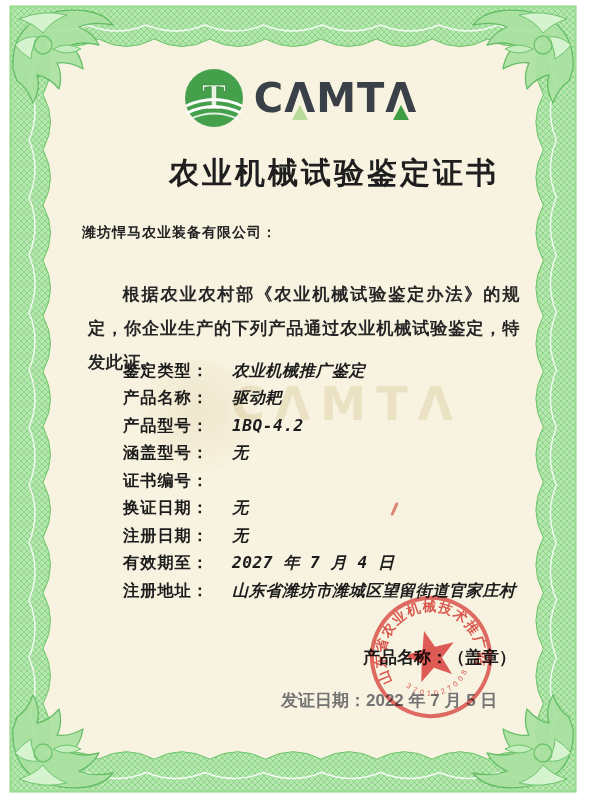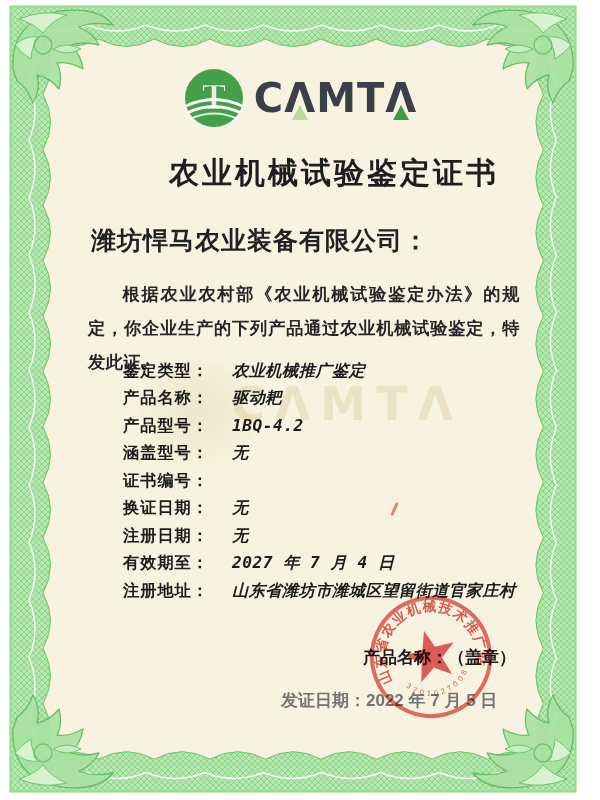--- a/index.html
+++ b/index.html
@@ -20,21 +20,21 @@
   .wordmark{font-family:"DejaVu Sans",sans-serif;font-weight:800;font-size:40px;line-height:62px;
     color:#3a4047;letter-spacing:1px;display:flex;}
   .wordmark span{position:relative;display:inline-block;}
   .wordmark .lam::after{content:"";position:absolute;left:50%;transform:translateX(-50%);bottom:9px;
     border-left:8px solid transparent;border-right:8px solid transparent;border-bottom:15px solid #b9db9a;}
   .wordmark .lam2::after{border-bottom-color:#3f9e44;}
 
   .title{position:absolute;left:0;top:148px;width:100%;text-align:center;z-index:2;
     font-family:"Liberation Serif",serif;font-weight:700;font-size:30px;letter-spacing:3px;color:#1e1e1e;padding-left:41px;}
 
-  .addressee{position:absolute;left:82px;top:219px;z-index:2;font-size:25px;font-weight:700;
+  .addressee{position:absolute;left:73px;top:219px;z-index:2;font-size:14px;font-weight:700;
     color:#222;letter-spacing:1px;}
 
   .body-text{position:absolute;left:79px;top:273px;width:432px;z-index:2;font-size:17.2px;
     font-weight:600;line-height:34px;color:#262626;text-indent:2em;text-align:justify;letter-spacing:0.5px;font-family:Liberation Serif, serif;}
 
   .fields{position:absolute;left:114px;top:352px;z-index:2;}
   .field-row{height:27.5px;display:flex;align-items:center;font-size:16.2px;color:#1c1c1c;}
   .field-label{font-weight:700;letter-spacing:1px;margin-right:23px;white-space:nowrap;}
   .field-value{font-weight:700;font-family:"DejaVu Sans Mono",monospace;letter-spacing:0.5px;white-space:nowrap;font-style:italic;}
 

